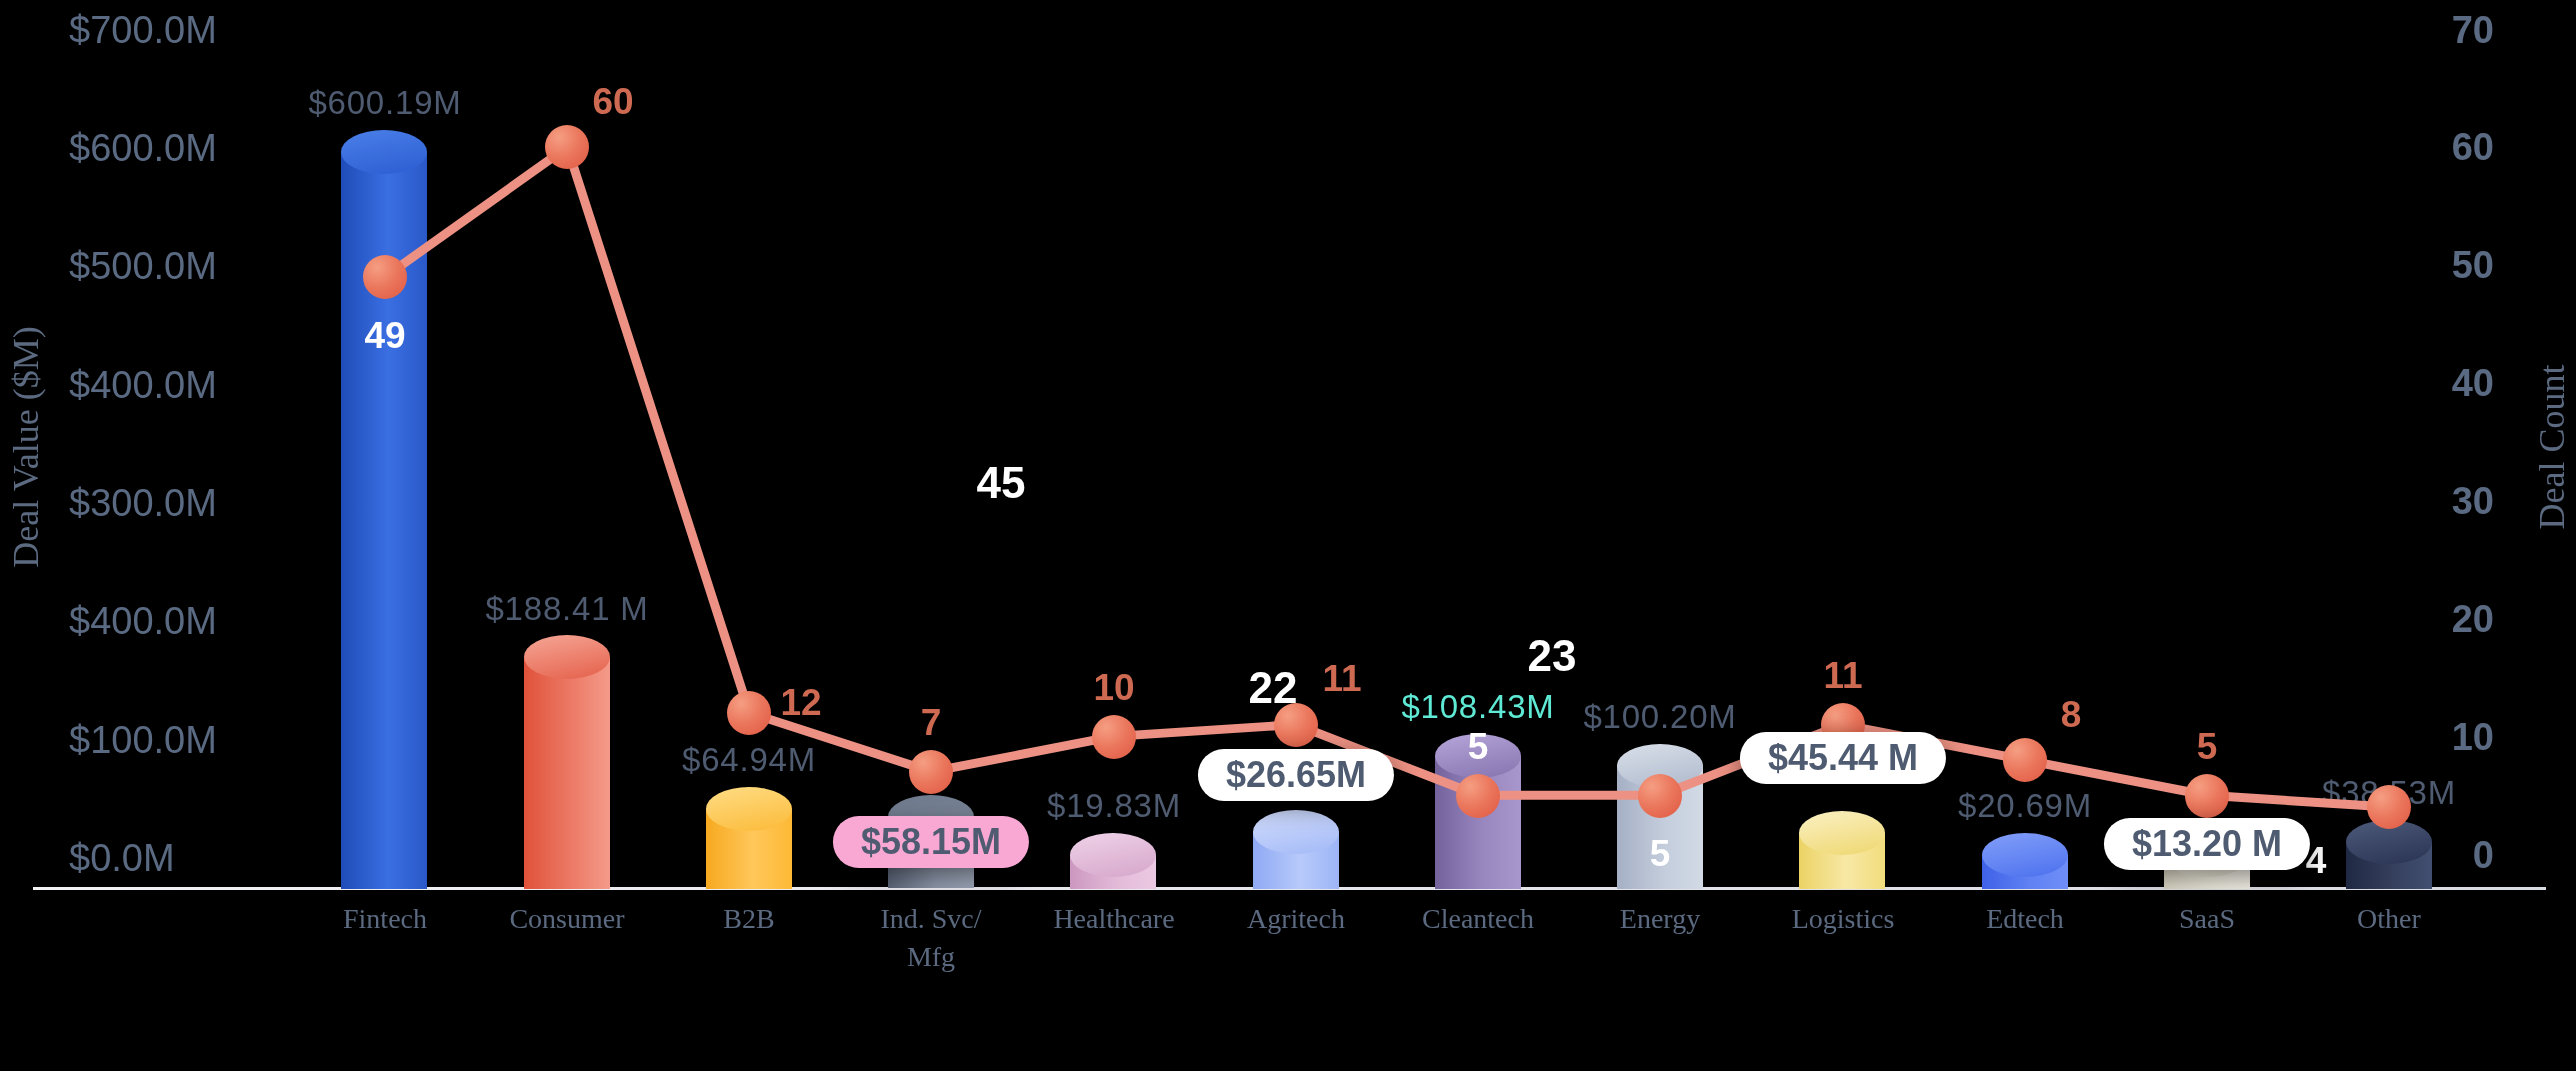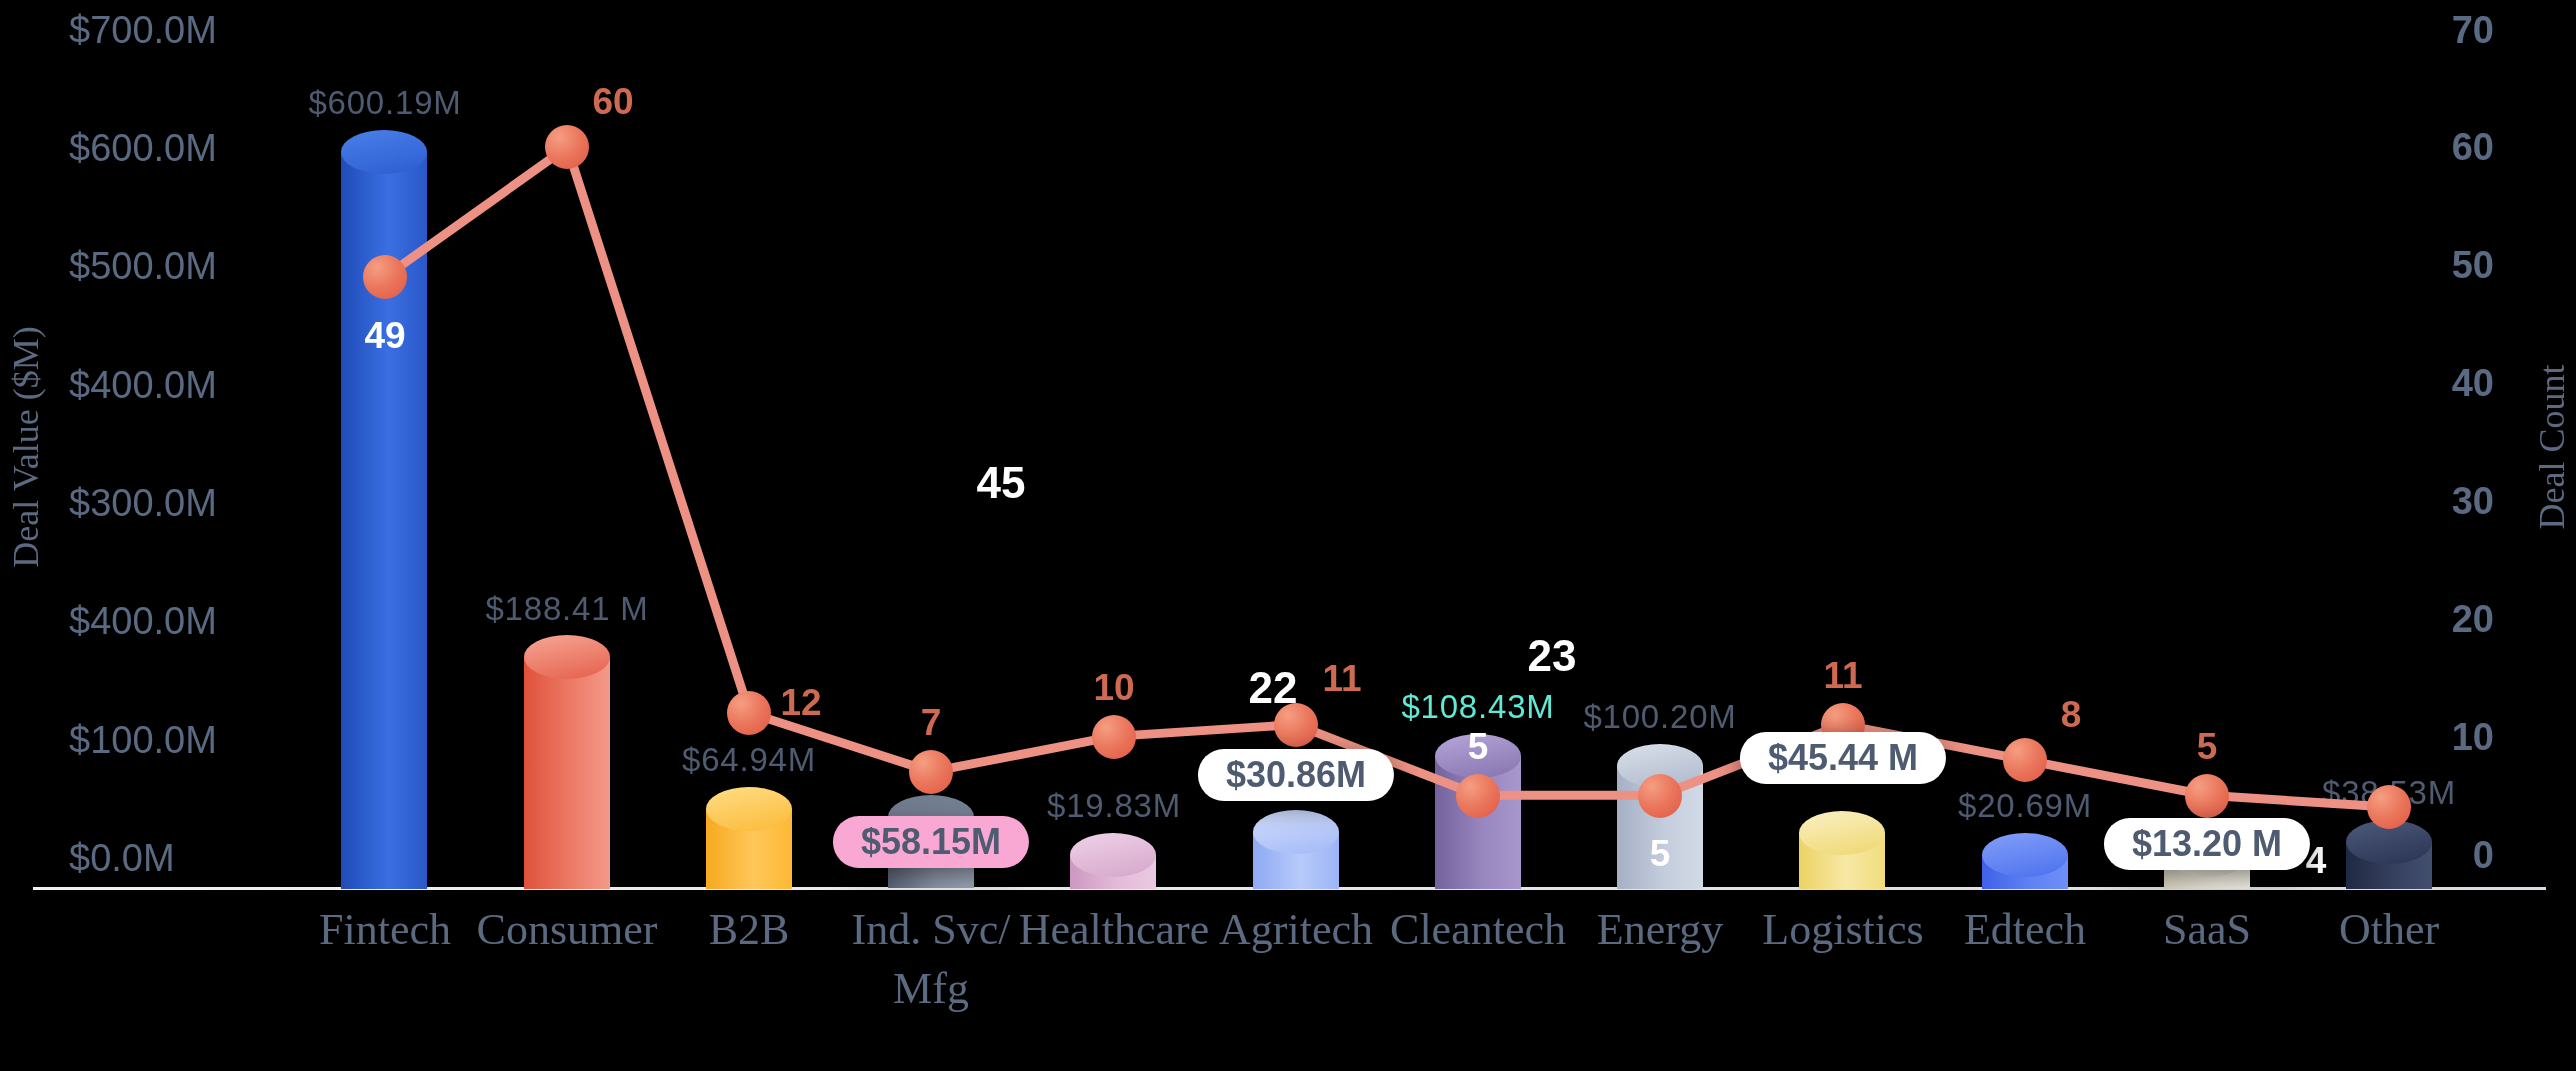--- a/index.html
+++ b/index.html
@@ -17,21 +17,21 @@
   .pill{position:absolute;height:52px;line-height:52px;padding:0 28px;border-radius:26px;
       background:#fff;font-size:36px;font-weight:700;color:#4e5b70;white-space:nowrap;
       transform:translate(-50%,-50%);box-shadow:0 6.5px 23px rgba(0,0,0,.45);}
   .marker{position:absolute;width:44px;height:44px;border-radius:50%;
       background:radial-gradient(circle at 32% 28%,#f59e82 0%,#ea765c 48%,#df5740 100%);}
   .clabel{position:absolute;font-size:37px;font-weight:700;white-space:nowrap;
       transform:translate(-50%,-50%);}
   .flabel{position:absolute;font-size:44px;font-weight:700;color:#fff;
       transform:translate(-50%,-50%);}
   .cat{position:absolute;font-family:"Liberation Serif","DejaVu Serif",serif;
-      font-size:44px;color:#5b6a80;text-align:center;transform:translateX(-50%);
+      font-size:28px;color:#5b6a80;text-align:center;transform:translateX(-50%);
       line-height:1.35;white-space:pre-line;}
   #chart-title{position:absolute;left:0;right:0;top:1011px;text-align:center;
       font-family:"Liberation Serif","DejaVu Serif",serif;font-size:42px;color:#5b6a80;}
   #axis-line{position:absolute;left:33px;top:887px;width:2513px;height:3.3px;
       background:linear-gradient(90deg,#f2f2f5,#d9dbe2);}
   svg#line-layer{position:absolute;left:0;top:0;}
 </style>
 </head>
 <body>
 
@@ -121,20 +121,20 @@
     <div class="clabel" style="left: 1660px; top: 854px; color: rgb(255, 255, 255);">5</div>
     <div class="marker" style="left: 1821px; top: 703px;"></div>
     <div class="clabel" style="left: 1843px; top: 676px; color: rgb(206, 106, 82);">11</div>
     <div class="marker" style="left: 2003px; top: 738px;"></div>
     <div class="clabel" style="left: 2071px; top: 715px; color: rgb(206, 106, 82);">8</div>
     <div class="marker" style="left: 2185px; top: 774px;"></div>
     <div class="clabel" style="left: 2207px; top: 747px; color: rgb(206, 106, 82);">5</div>
     <div class="marker" style="left: 2367px; top: 785px;"></div>
     <div class="clabel" style="left: 2316px; top: 861px; color: rgb(255, 255, 255);">4</div>
     <div class="pill" style="left: 931px; top: 842px; background: #f9a8d4; color: rgb(78, 91, 112);">$58.15M</div>
-    <div class="pill" style="left: 1296px; top: 775px; background: rgb(255, 255, 255); color: rgb(78, 91, 112);">$30.86M</div>
+    <div class="pill" style="left: 1296px; top: 775px; background: rgb(255, 255, 255); color: rgb(78, 91, 112);">$26.65M</div>
     <div class="pill" style="left: 1843px; top: 758px; background: rgb(255, 255, 255); color: rgb(78, 91, 112);">$45.44 M</div>
     <div class="pill" style="left: 2207px; top: 844px; background: rgb(255, 255, 255); color: rgb(78, 91, 112);">$13.20 M</div>
     <div class="flabel" style="left: 1001px; top: 483px;">45</div>
     <div class="flabel" style="left: 1273px; top: 688px;">22</div>
     <div class="flabel" style="left: 1552px; top: 656px;">23</div>
   </div>
 
 
 </body></html>

